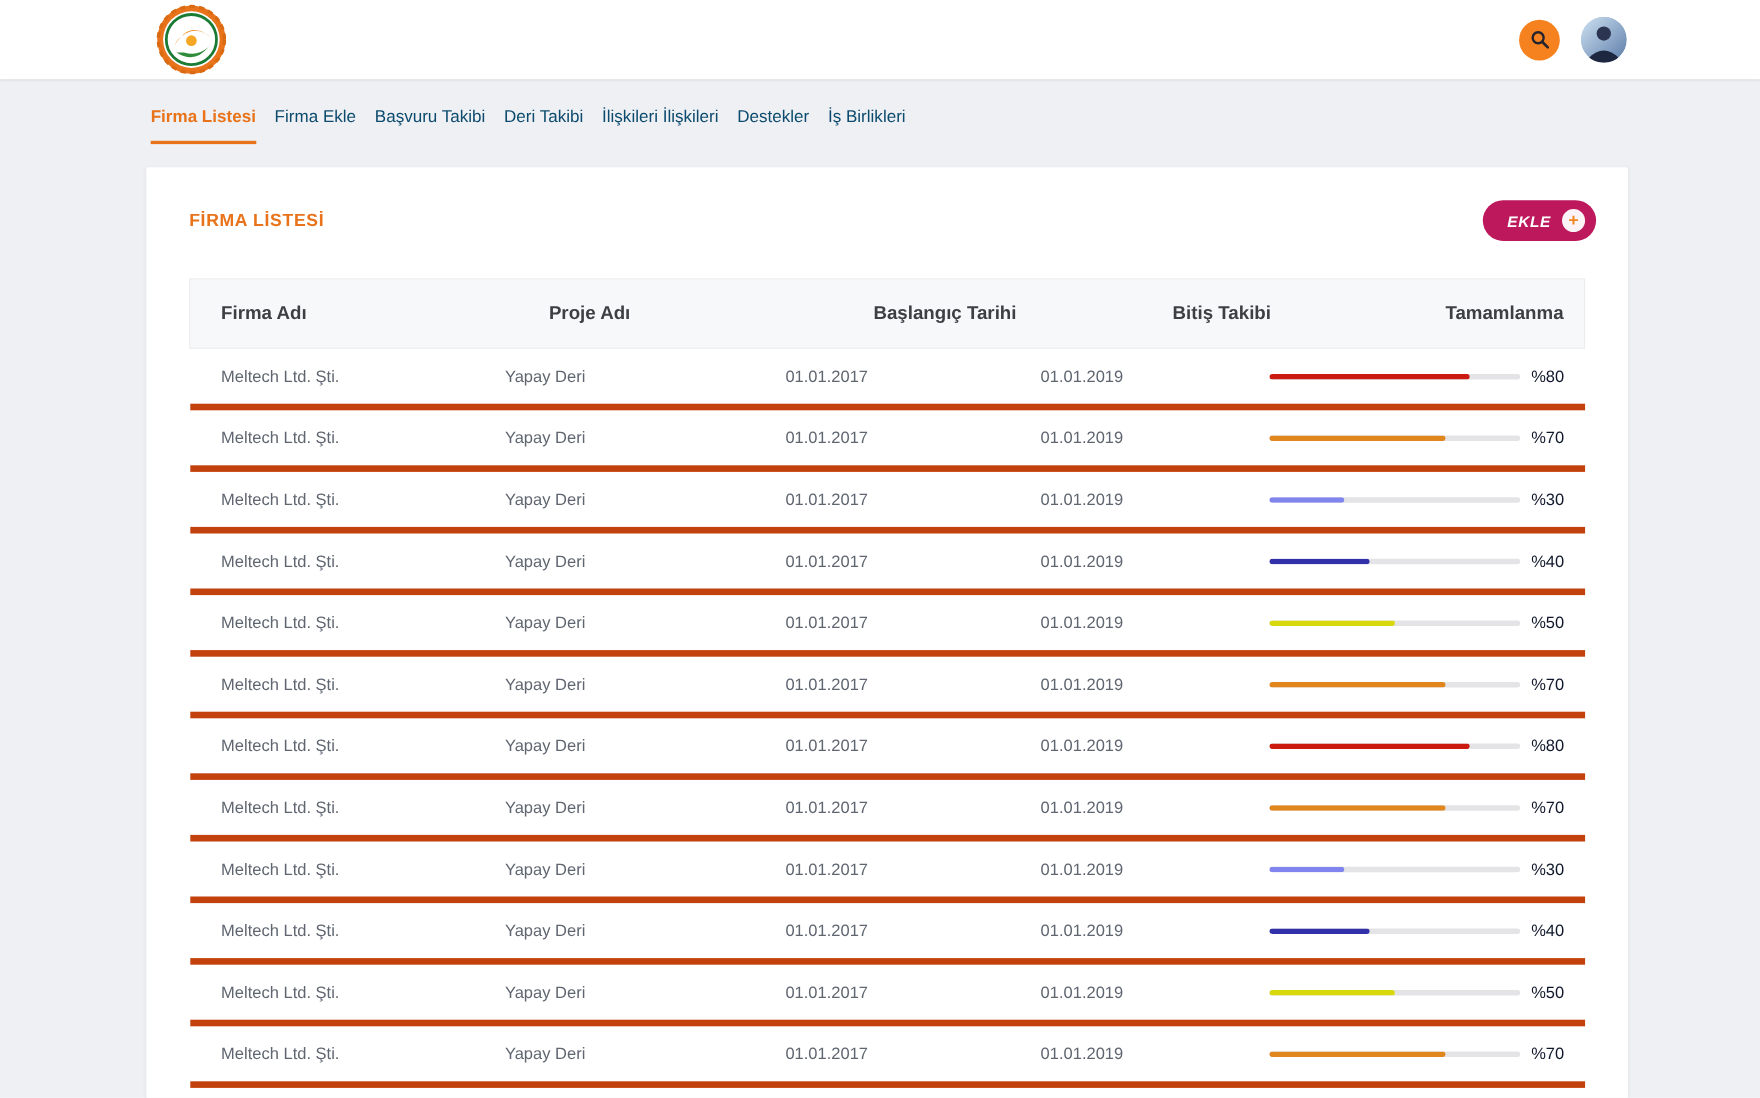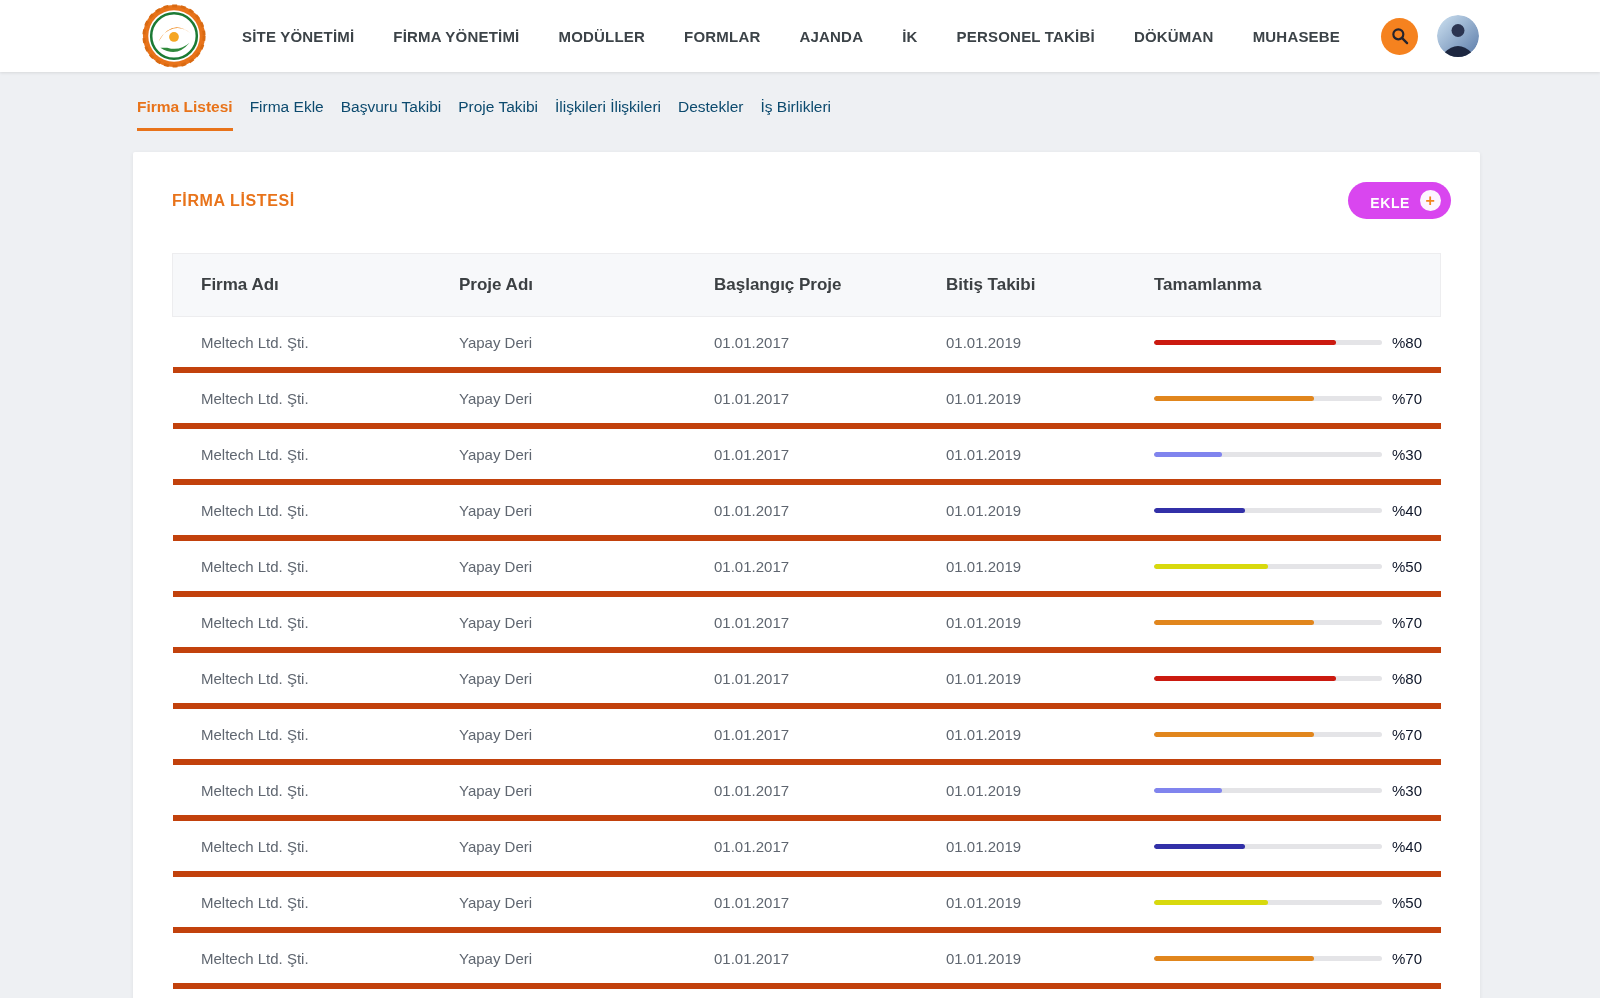--- a/index.html
+++ b/index.html
@@ -47,39 +47,39 @@
     width:1347px; margin:21px 0 0 133px; background:#ffffff;
     border-radius:2px; box-shadow:0 1px 4px rgba(0,0,0,.07);
     height:910px;
   }
   .card-header {
     display:flex; align-items:center; justify-content:space-between;
     padding:30px 29px 34px 39px;
   }
   .card-title { color:#e8731a; font-size:16px; font-weight:700; letter-spacing:.6px; }
   .ekle-btn {
-    background:#d946ef; color:#fff; border:none; cursor:pointer;
+    background:#be185d; color:#fff; border:none; cursor:pointer;
     font-family:"Liberation Sans", sans-serif;
     font-weight:700; font-size:14px; letter-spacing:.6px;
     padding:8px 10px 8px 22px; border-radius:19px;
-    display:flex; align-items:flex-end; gap:10px;
+    display:flex; align-items:center; gap:10px;font-style:italic;
   }
   .plus-circle {
     width:21px; height:21px; border-radius:50%;
     background:rgba(255,255,255,.95); color:#f0861e;
     display:flex; align-items:center; justify-content:center;
     font-size:16px; font-weight:700; line-height:1;
   }
 
   
   .table { margin:0 39px; }
   .thead {
     display:grid; grid-template-columns:286px 255px 232px 208px 1fr;
     background:#f7f8fa; border:1px solid #ededef;
-    height:64px; align-items:center;
+    height:64px; align-items:center;gap:40px;
   }
   .th { font-size:17px; font-weight:700; color:#3c4043; }
   .th:first-child { padding-left:28px; }
   .tbody { border-left:1px solid transparent; }
   .row {
     display:grid; grid-template-columns:286px 255px 232px 208px 1fr;
     height:56px; align-items:center;
     border-bottom:6px solid #c2410c;
   }
   .cell { font-size:15px; color:#5f6670; }
@@ -104,31 +104,20 @@
       <circle cx="35" cy="35" r="32" fill="#e8731a"></circle>
       <circle cx="35" cy="35" r="31" fill="none" stroke="#d96a12" stroke-width="3" stroke-dasharray="5 4"></circle>
       <circle cx="35" cy="35" r="26.5" fill="#ffffff"></circle>
       <circle cx="35" cy="35" r="23.5" fill="none" stroke="#1b7a34" stroke-width="2.6"></circle>
       <path d="M19 41 Q33 16 53 33 Q42 23 30 29 Q22 33 19 41 Z" fill="#f08a1e"></path>
       <path d="M21 47 Q38 58 51 42 Q41 51 28 47 Z" fill="#2f8a3c"></path>
       <circle cx="35" cy="36" r="5" fill="#f5a623"></circle>
     </svg>
   </div>
 
-  <nav class="main-nav" id="main-nav">
-      <span class="nav-item">SİTE YÖNETİMİ</span>
-      <span class="nav-item">FİRMA YÖNETİMİ</span>
-      <span class="nav-item">MODÜLLER</span>
-      <span class="nav-item">FORMLAR</span>
-      <span class="nav-item">AJANDA</span>
-      <span class="nav-item">İK</span>
-      <span class="nav-item">PERSONEL TAKİBİ</span>
-      <span class="nav-item">DÖKÜMAN</span>
-      <span class="nav-item">MUHASEBE</span>
-    </nav>
 
   <div class="topbar-right">
     <button class="search-btn">
       <svg viewBox="0 0 24 24">
         <circle cx="10" cy="10" r="6" fill="none" stroke="#23232e" stroke-width="2.6"></circle>
         <line x1="14.6" y1="14.6" x2="20.5" y2="20.5" stroke="#23232e" stroke-width="2.8" stroke-linecap="round"></line>
       </svg>
     </button>
     <div class="avatar">
       <svg viewBox="0 0 42 42">
@@ -143,40 +132,40 @@
         <path d="M7 38 q14 -14 28 0 v6 h-28 z" fill="#1d2740"></path>
       </svg>
     </div>
   </div>
 </header>
 
 <nav class="tabbar" id="tabbar">
     <span class="tab active">Firma Listesi</span>
     <span class="tab">Firma Ekle</span>
     <span class="tab">Başvuru Takibi</span>
-    <span class="tab">Proje Takibi</span>
+    <span class="tab">Deri Takibi</span>
     <span class="tab">İlişkileri İlişkileri</span>
     <span class="tab">Destekler</span>
     <span class="tab">İş Birlikleri</span>
   </nav>
 
 <main class="card">
   <div class="card-header">
     <h1 class="card-title">FİRMA LİSTESİ</h1>
     <button class="ekle-btn">
       <span>EKLE</span>
       <span class="plus-circle">+</span>
     </button>
   </div>
 
   <div class="table">
     <div class="thead" id="thead">
         <div class="th">Firma Adı</div>
         <div class="th">Proje Adı</div>
-        <div class="th">Başlangıç Proje</div>
+        <div class="th">Başlangıç Tarihi</div>
         <div class="th">Bitiş Takibi</div>
         <div class="th">Tamamlanma</div>
       </div>
 
     <div class="tbody" id="tbody">
         <div class="row">
         <div class="cell">Meltech Ltd. Şti.</div>
         <div class="cell">Yapay Deri</div>
         <div class="cell">01.01.2017</div>
         <div class="cell">01.01.2019</div>

